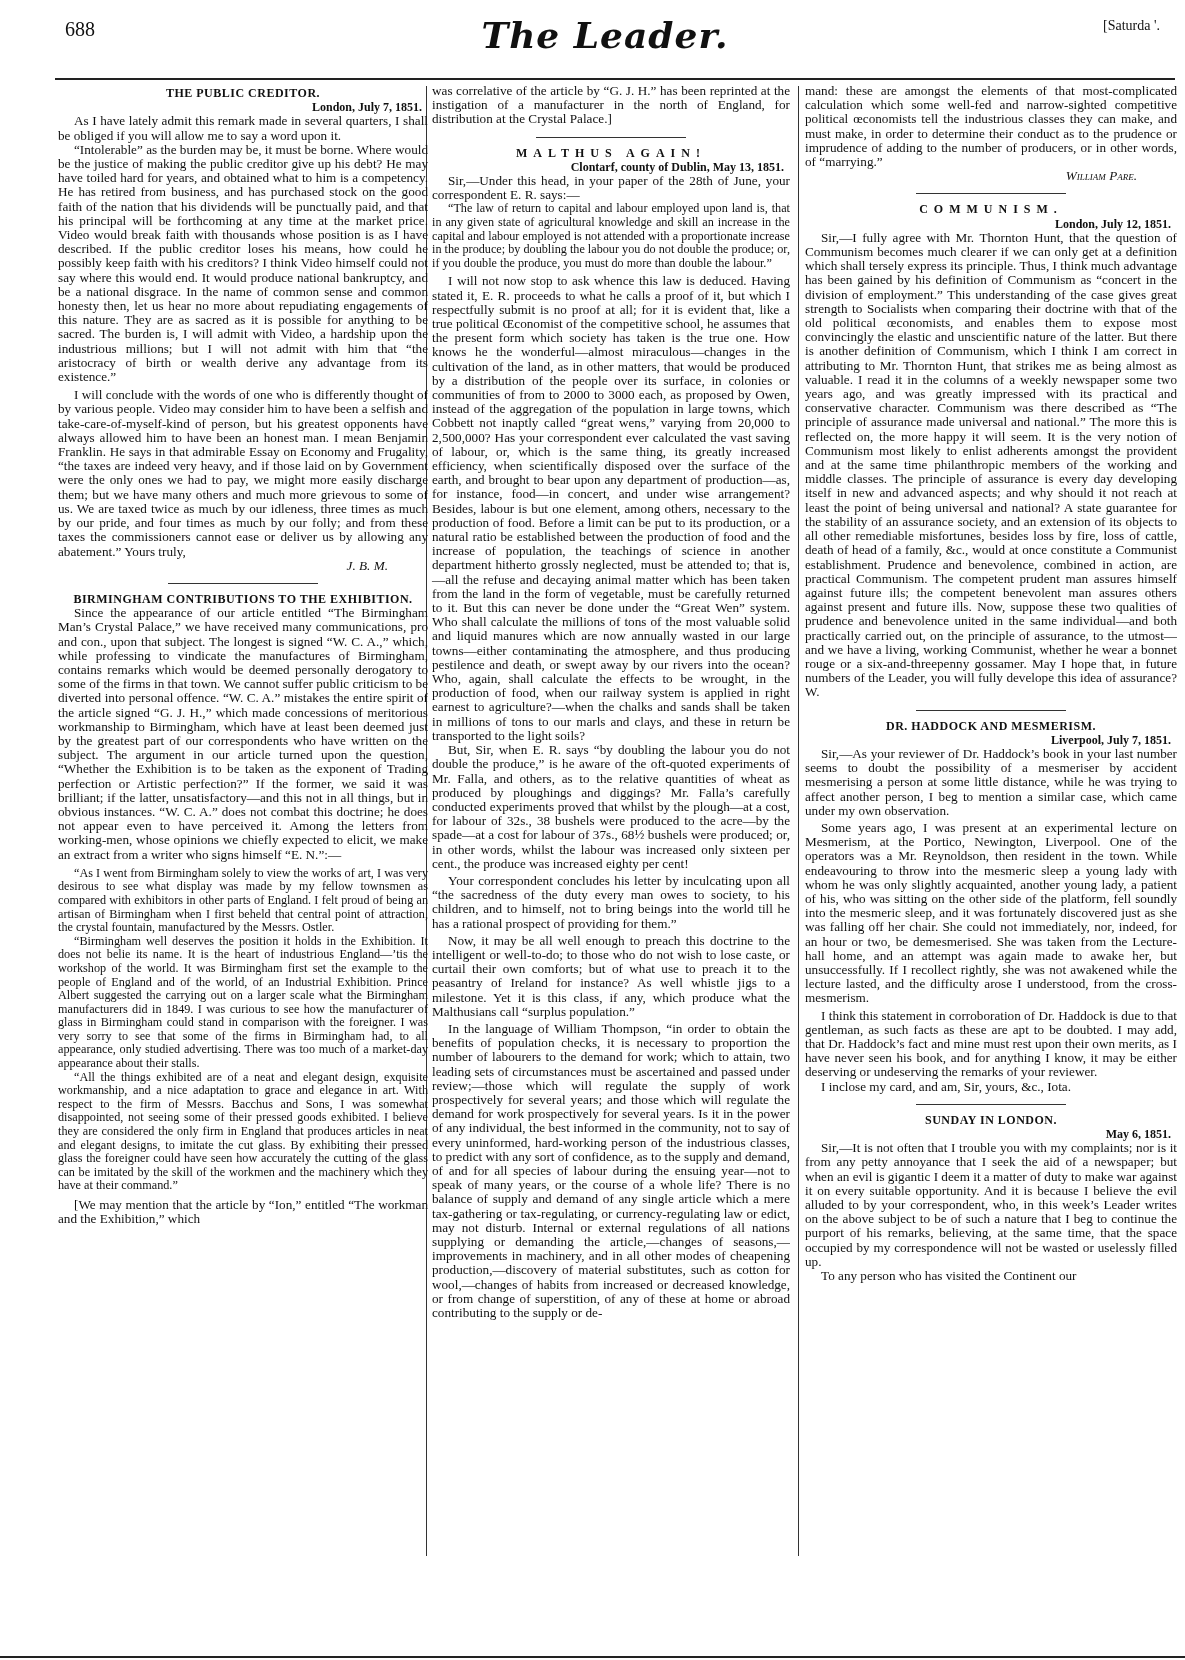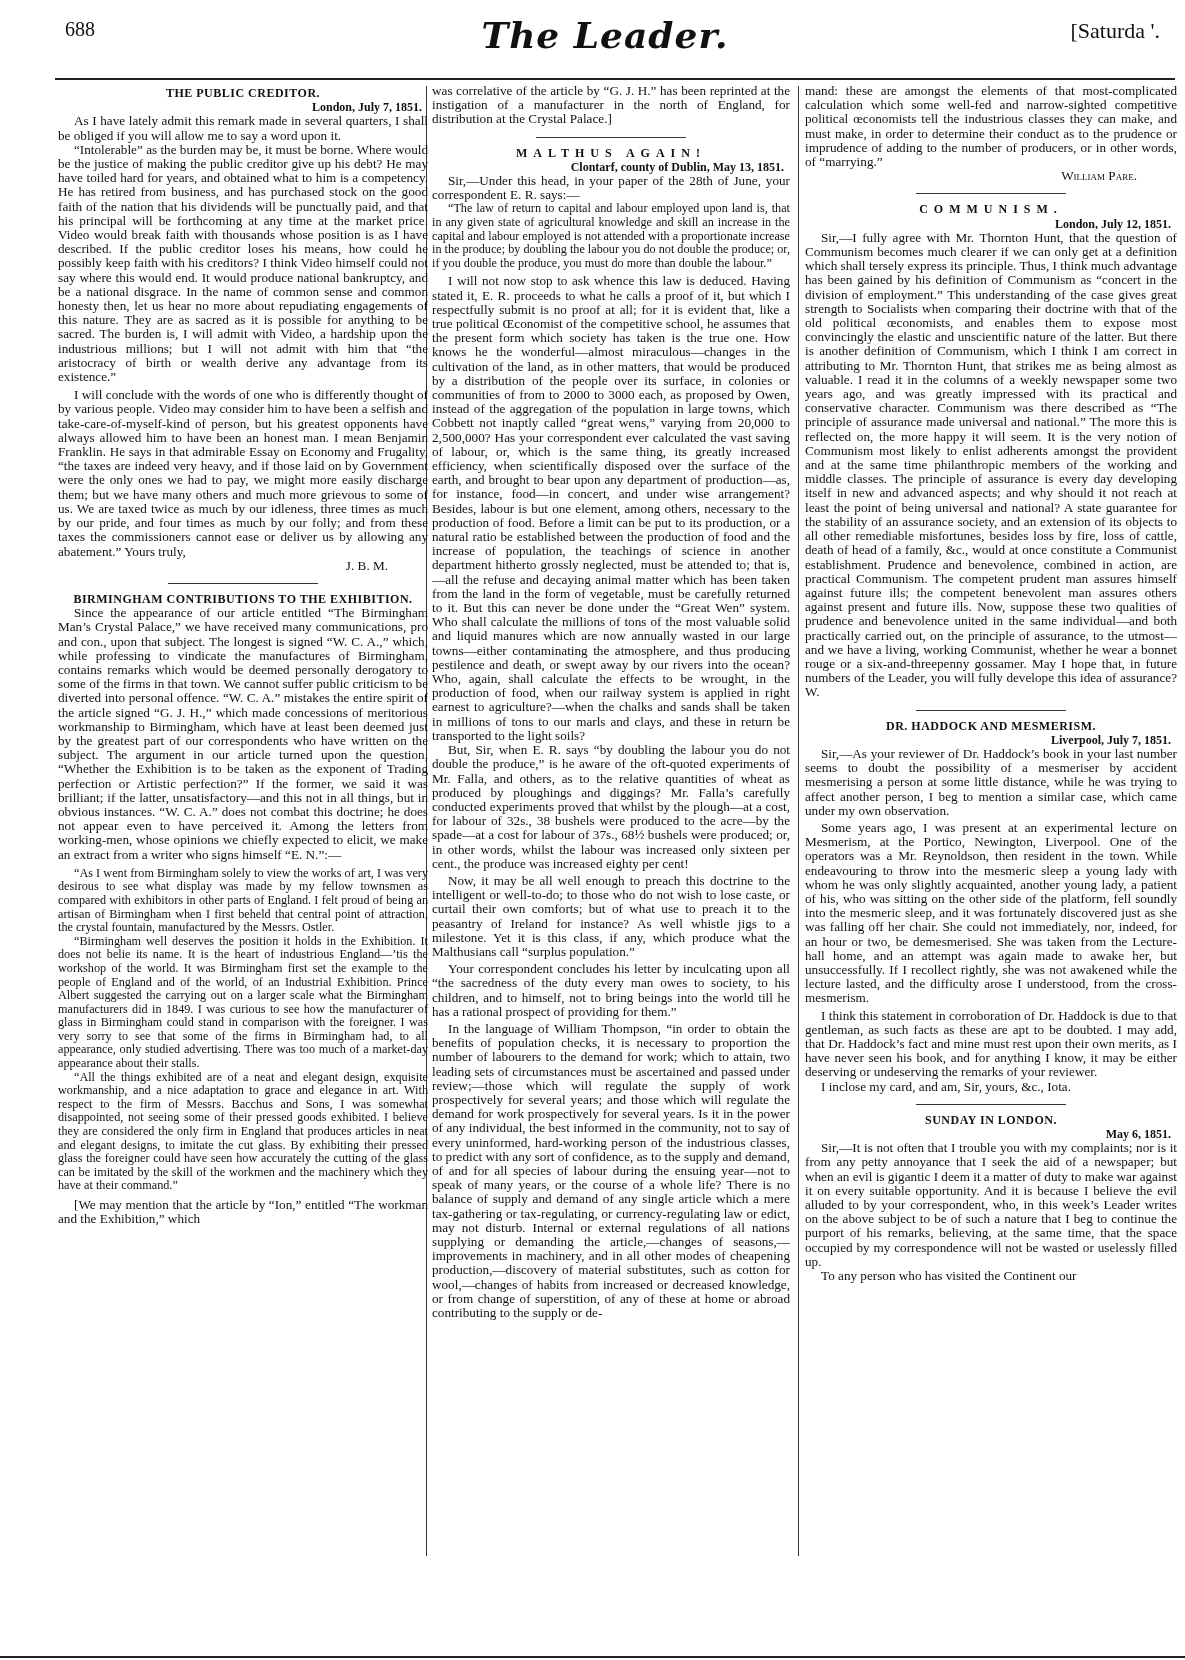--- a/index.html
+++ b/index.html
@@ -6,38 +6,38 @@
   body {
     width: 1185px; height: 1660px; position: relative; overflow: hidden;
     font-family: "DejaVu Serif", "Liberation Serif", serif;
     color: #111;
   }
   .masthead {
     position: absolute; left: 50px; top: 18px; width: 1110px; height: 44px;
   }
   .page-num { position: absolute; left: 15px; top: 0px; font-size: 20px; font-weight: normal; font-family: "Liberation Serif", serif; }
   .paper-title { position: absolute; left: 0; right: 0; top: -4px; text-align: center; font-size: 36px; font-weight: bold; font-style: italic; font-family: "DejaVu Serif", serif; letter-spacing: 1px; }
-  .issue-day { position: absolute; right: 0; top: 0px; font-size: 22px; font-family: "Liberation Serif", serif; }
+  .issue-day { position: absolute; right: 0; top: 0px; font-size: 14px; font-family: "Liberation Serif", serif; }
   .rule-top { position: absolute; left: 55px; top: 78px; width: 1120px; height: 0; border-top: 2px solid #222; }
   .col {
     position: absolute; top: 84px;
     font-family: "Liberation Serif", serif;
     font-size: 13.2px; line-height: 14.2px; text-align: justify;
   }
   .col1 { left: 58px; width: 370px; }
   .col2 { left: 432px; width: 358px; }
   .col3 { left: 805px; width: 372px; }
   .col-divider { position: absolute; top: 86px; width: 0; border-left: 1px solid #333; height: 1470px; }
   .col p { margin: 0; text-indent: 16px; }
   .col p.noindent { text-indent: 0; }
   .col p.quote { font-size: 12.2px; line-height: 13.6px; }
   .headline { text-align: center; font-weight: bold; font-size: 12px; letter-spacing: 0.5px; margin: 2px 0 0 0; }
   .headline.spaced { letter-spacing: 6px; }
   .dateline { text-align: right; font-size: 12px; font-weight: bold; margin: 0 6px 0 0; }
-  .signature { text-align: right; margin-right: 40px; }
+  .signature { text-align: right; margin-right: 40px; font-style: italic; }
   .sep { width: 150px; margin: 10px auto 8px auto; border-top: 1px solid #333; }
   .sc { font-variant: small-caps; }
   .bottom-rule { position: absolute; left: 0; top: 1656px; width: 1185px; border-top: 2px solid #222; }
 </style>
 </head>
 <body>
 
 <div class="masthead">
   <span class="page-num">688</span>
   <div class="paper-title">The Leader.</div>
@@ -67,22 +67,22 @@
 
 <div class="col col2">
   <p class="noindent">was correlative of the article by “G. J. H.” has been reprinted at the instigation of a manufacturer in the north of England, for distribution at the Crystal Palace.]</p>
   <div class="sep"></div>
   <div class="headline spaced">MALTHUS AGAIN!</div>
   <div class="dateline">Clontarf, county of Dublin, May 13, 1851.</div>
   <p>Sir,—Under this head, in your paper of the 28th of June, your correspondent E. R. says:—</p>
   <p class="quote">“The law of return to capital and labour employed upon land is, that in any given state of agricultural knowledge and skill an increase in the capital and labour employed is not attended with a proportionate increase in the produce; by doubling the labour you do not double the produce; or, if you double the produce, you must do more than double the labour.”</p>
   <p style="margin-top:4px;">I will not now stop to ask whence this law is deduced. Having stated it, E. R. proceeds to what he calls a proof of it, but which I respectfully submit is no proof at all; for it is evident that, like a true political Œconomist of the competitive school, he assumes that the present form which society has taken is the true one. How knows he the wonderful—almost miraculous—changes in the cultivation of the land, as in other matters, that would be produced by a distribution of the people over its surface, in colonies or communities of from to 2000 to 3000 each, as proposed by Owen, instead of the aggregation of the population in large towns, which Cobbett not inaptly called “great wens,” varying from 20,000 to 2,500,000? Has your correspondent ever calculated the vast saving of labour, or, which is the same thing, its greatly increased efficiency, when scientifically disposed over the surface of the earth, and brought to bear upon any department of production—as, for instance, food—in concert, and under wise arrangement? Besides, labour is but one element, among others, necessary to the production of food. Before a limit can be put to its production, or a natural ratio be established between the production of food and the increase of population, the teachings of science in another department hitherto grossly neglected, must be attended to; that is,—all the refuse and decaying animal matter which has been taken from the land in the form of vegetable, must be carefully returned to it. But this can never be done under the “Great Wen” system. Who shall calculate the millions of tons of the most valuable solid and liquid manures which are now annually wasted in our large towns—either contaminating the atmosphere, and thus producing pestilence and death, or swept away by our rivers into the ocean? Who, again, shall calculate the effects to be wrought, in the production of food, when our railway system is applied in right earnest to agriculture?—when the chalks and sands shall be taken in millions of tons to our marls and clays, and these in return be transported to the light soils?</p>
   <p>But, Sir, when E. R. says “by doubling the labour you do not double the produce,” is he aware of the oft-quoted experiments of Mr. Falla, and others, as to the relative quantities of wheat as produced by ploughings and diggings? Mr. Falla’s carefully conducted experiments proved that whilst by the plough—at a cost, for labour of 32s., 38 bushels were produced to the acre—by the spade—at a cost for labour of 37s., 68½ bushels were produced; or, in other words, whilst the labour was increased only sixteen per cent., the produce was increased eighty per cent!</p>
+  <p style="margin-top:3px;">Your correspondent concludes his letter by inculcating upon all “the sacredness of the duty every man owes to society, to his children, and to himself, not to bring beings into the world till he has a rational prospect of providing for them.”</p>
   <p style="margin-top:3px;">Now, it may be all well enough to preach this doctrine to the intelligent or well-to-do; to those who do not wish to lose caste, or curtail their own comforts; but of what use to preach it to the peasantry of Ireland for instance? As well whistle jigs to a milestone. Yet it is this class, if any, which produce what the Malthusians call “surplus population.”</p>
-  <p style="margin-top:3px;">Your correspondent concludes his letter by inculcating upon all “the sacredness of the duty every man owes to society, to his children, and to himself, not to bring beings into the world till he has a rational prospect of providing for them.”</p>
   <p style="margin-top:3px;">In the language of William Thompson, “in order to obtain the benefits of population checks, it is necessary to proportion the number of labourers to the demand for work; which to attain, two leading sets of circumstances must be ascertained and passed under review;—those which will regulate the supply of work prospectively for several years; and those which will regulate the demand for work prospectively for several years. Is it in the power of any individual, the best informed in the community, not to say of every uninformed, hard-working person of the industrious classes, to predict with any sort of confidence, as to the supply and demand, of and for all species of labour during the ensuing year—not to speak of many years, or the course of a whole life? There is no balance of supply and demand of any single article which a mere tax-gathering or tax-regulating, or currency-regulating law or edict, may not disturb. Internal or external regulations of all nations supplying or demanding the article,—changes of seasons,—improvements in machinery, and in all other modes of cheapening production,—discovery of material substitutes, such as cotton for wool,—changes of habits from increased or decreased knowledge, or from change of superstition, of any of these at home or abroad contributing to the supply or de-</p>
 </div>
 
 <div class="col col3">
   <p class="noindent">mand: these are amongst the elements of that most-complicated calculation which some well-fed and narrow-sighted competitive political œconomists tell the industrious classes they can make, and must make, in order to determine their conduct as to the prudence or imprudence of adding to the number of producers, or in other words, of “marrying.”</p>
   <div class="signature sc">William Pare.</div>
   <div class="sep"></div>
 
   <div class="headline spaced">COMMUNISM.</div>
   <div class="dateline">London, July 12, 1851.</div>

